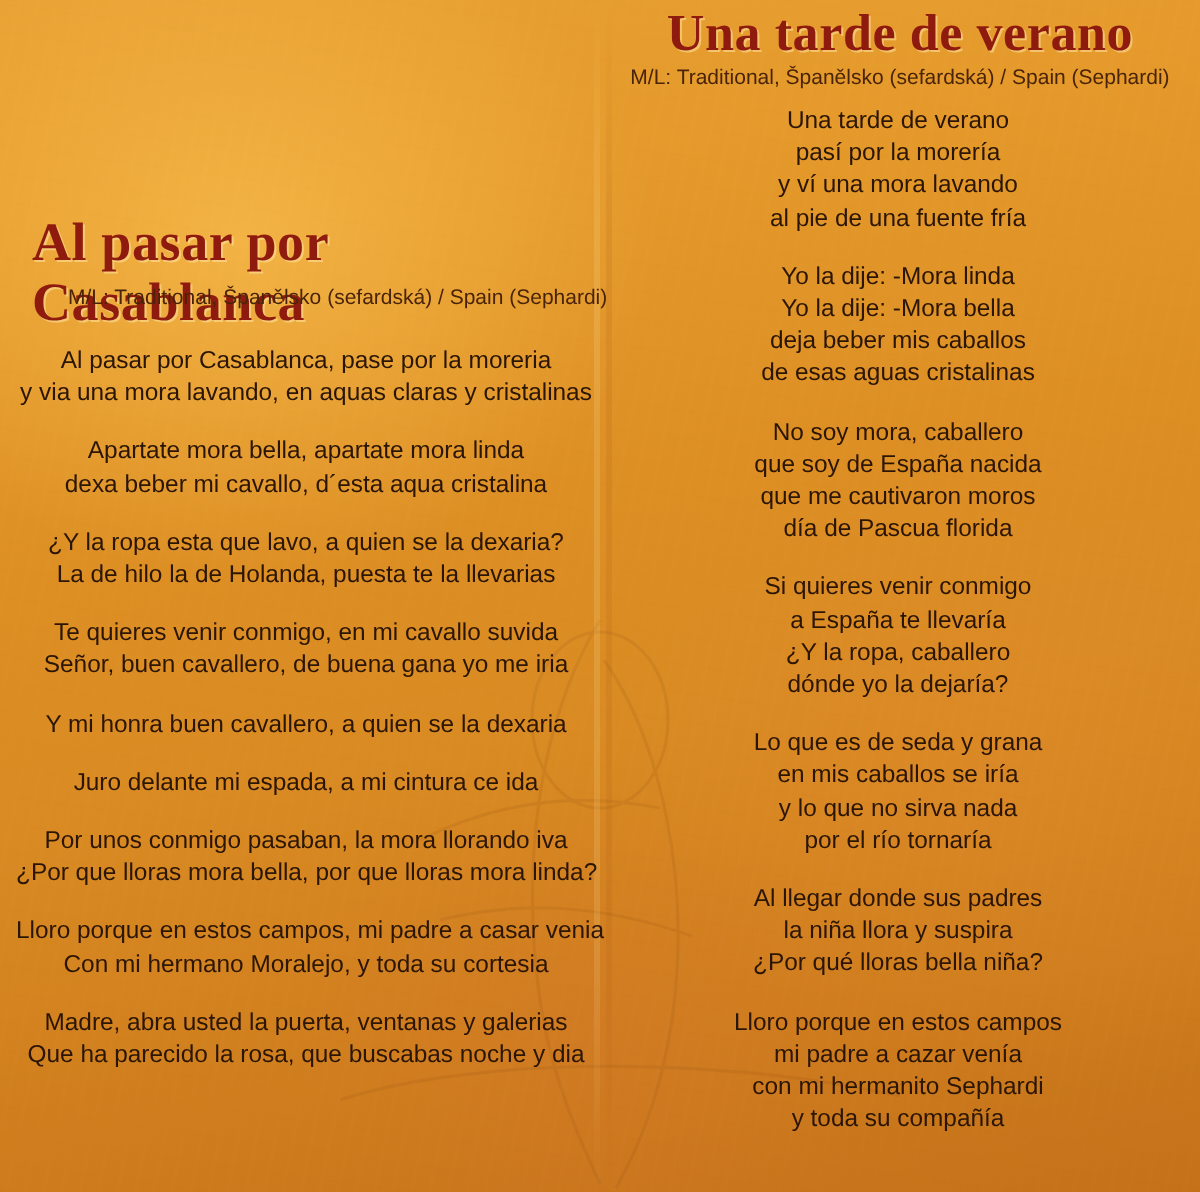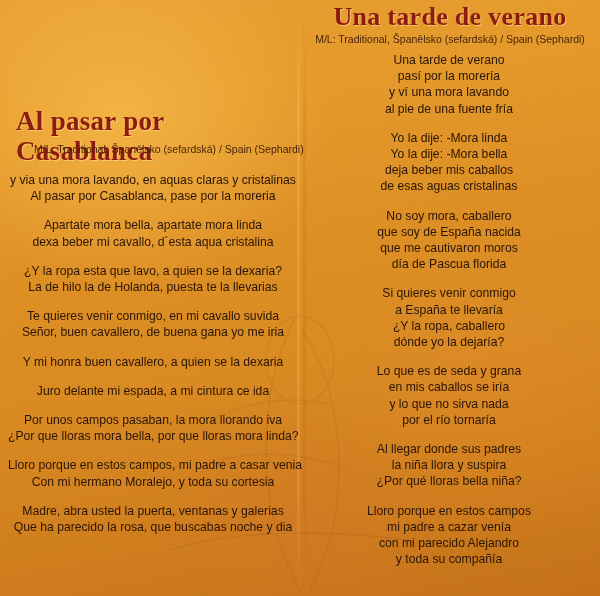--- a/index.html
+++ b/index.html
@@ -163,43 +163,43 @@
 
   <div class="vline vline-a"></div>
   <div class="vline vline-b"></div>
 
   <div class="col col-left">
     <div class="song-title title-left">Al pasar por Casablanca</div>
     <div class="credit credit-left">M/L: Traditional, Španělsko (sefardská) / Spain (Sephardi)</div>
 
     <div class="lyrics lyrics-left">
       <div class="stanza">
+        <div class="line">Al pasar por Casablanca, pase por la moreria</div>
         <div class="line">y via una mora lavando, en aquas claras y cristalinas</div>
-        <div class="line">Al pasar por Casablanca, pase por la moreria</div>
       </div>
       <div class="stanza">
         <div class="line">Apartate mora bella, apartate mora linda</div>
         <div class="line">dexa beber mi cavallo, d´esta aqua cristalina</div>
       </div>
       <div class="stanza">
         <div class="line">¿Y la ropa esta que lavo, a quien se la dexaria?</div>
         <div class="line">La de hilo la de Holanda, puesta te la llevarias</div>
       </div>
       <div class="stanza">
         <div class="line">Te quieres venir conmigo, en mi cavallo suvida</div>
         <div class="line">Señor, buen cavallero, de buena gana yo me iria</div>
       </div>
       <div class="stanza">
         <div class="line">Y mi honra buen cavallero, a quien se la dexaria</div>
       </div>
       <div class="stanza">
         <div class="line">Juro delante mi espada, a mi cintura ce ida</div>
       </div>
       <div class="stanza">
-        <div class="line">Por unos campos pasaban, la mora llorando iva</div>
+        <div class="line">Por unos conmigo pasaban, la mora llorando iva</div>
         <div class="line">¿Por que lloras mora bella, por que lloras mora linda?</div>
       </div>
       <div class="stanza">
         <div class="line">Lloro porque en estos campos, mi padre a casar venia</div>
         <div class="line">Con mi hermano Moralejo, y toda su cortesia</div>
       </div>
       <div class="stanza">
         <div class="line">Madre, abra usted la puerta, ventanas y galerias</div>
         <div class="line">Que ha parecido la rosa, que buscabas noche y dia</div>
       </div>
@@ -243,19 +243,19 @@
       <div class="line">por el río tornaría</div>
     </div>
     <div class="stanza">
       <div class="line">Al llegar donde sus padres</div>
       <div class="line">la niña llora y suspira</div>
       <div class="line">¿Por qué lloras bella niña?</div>
     </div>
     <div class="stanza">
       <div class="line">Lloro porque en estos campos</div>
       <div class="line">mi padre a cazar venía</div>
-      <div class="line">con mi parecido Alejandro</div>
+      <div class="line">con mi hermanito Sephardi</div>
       <div class="line">y toda su compañía</div>
     </div>
 
   </div>
 
 </div>
 
 </body></html>

